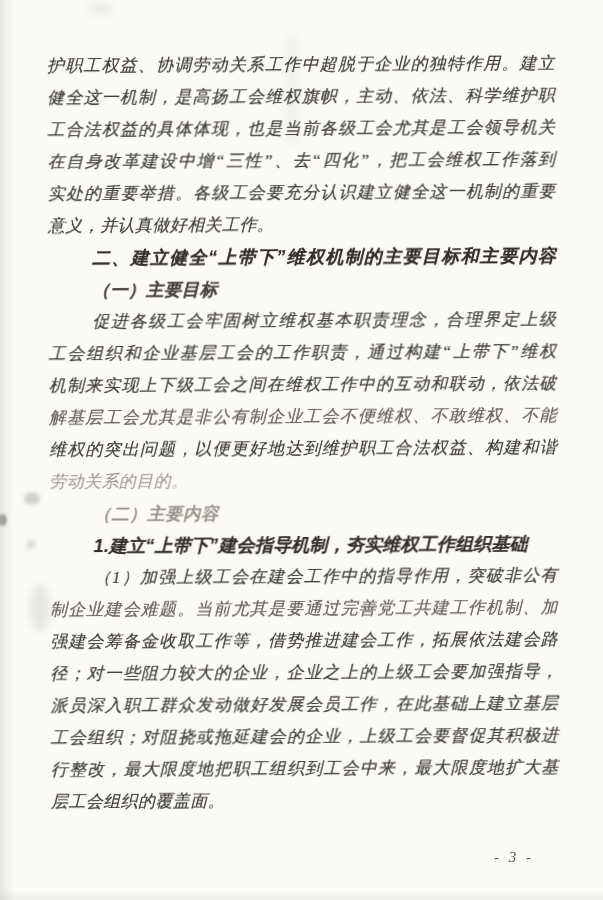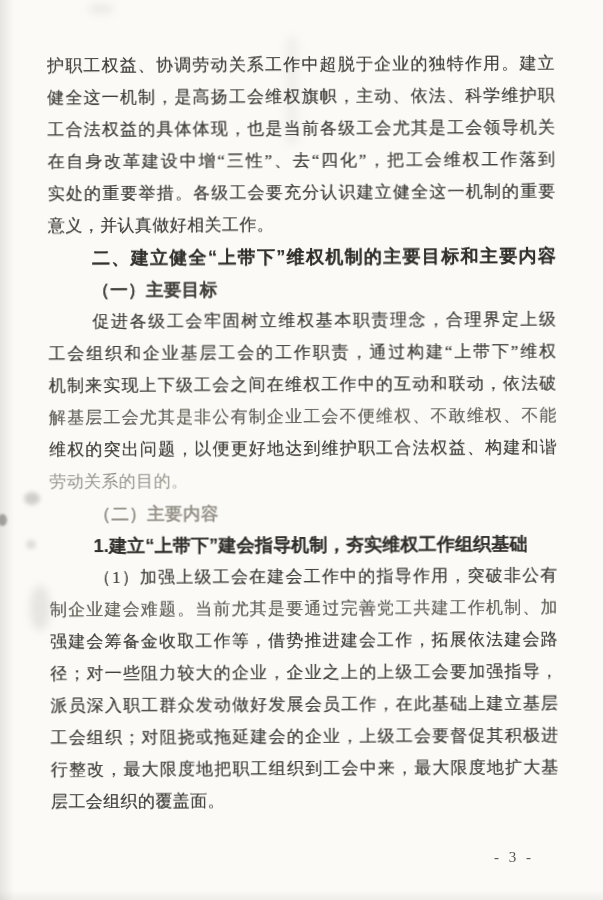--- a/index.html
+++ b/index.html
@@ -5,20 +5,21 @@
   html,body{margin:0;padding:0;}
   body{
     width:603px;height:900px;overflow:hidden;
     background:#e9e8e4;
     font-family:"Liberation Serif", serif;
   }
   .page{
     position:relative;width:603px;height:900px;
     background:#fbfaf7;
     overflow:hidden;
+    font-style:italic;
   }
   
   .edge-shadow{
     position:absolute;left:0;top:0;width:14px;height:900px;
     background:linear-gradient(to right, rgba(90,88,84,0.13), rgba(90,88,84,0));
   }
   .bottom-shade{
     position:absolute;left:0;bottom:0;width:603px;height:10px;
     background:linear-gradient(to top, rgba(90,88,84,0.08), rgba(90,88,84,0));
   }

